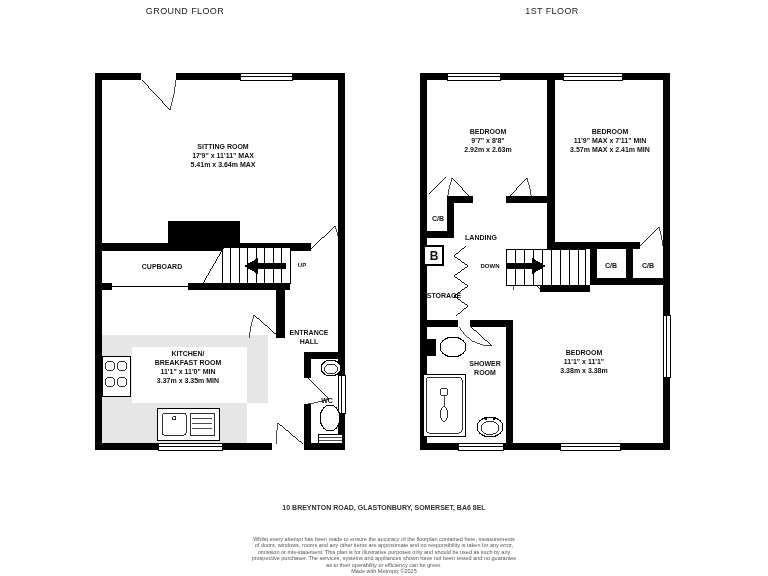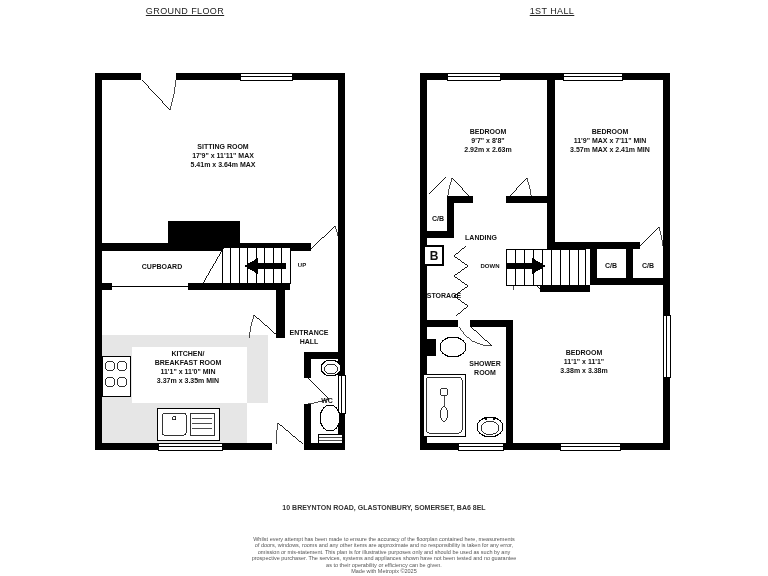--- a/index.html
+++ b/index.html
@@ -9,21 +9,21 @@
   .wall{fill:#000000;}
   .thinline{stroke:#000000;stroke-width:1;fill:none;}
   .doorline{stroke:#000000;stroke-width:0.9;fill:none;}
   .doorarc{stroke:#000000;stroke-width:0.7;fill:none;}
   .winrect{fill:#ffffff;stroke:#000000;stroke-width:1;}
   .fixture{fill:#ffffff;stroke:#000000;stroke-width:1;}
   .fixture-thin{fill:#ffffff;stroke:#000000;stroke-width:0.8;}
   .counter{fill:#e6e6e6;}
   .arrow{fill:#000000;}
   .floor-title{position:absolute;transform:translate(-50%,-50%);font-size:9px;color:#222;
-               letter-spacing:0.4px;white-space:nowrap;text-decoration:underline;}
+               letter-spacing:0.4px;white-space:nowrap;}
   .room-label{position:absolute;transform:translate(-50%,-50%);font-size:7px;font-weight:bold;
               color:#111;text-align:center;white-space:pre-line;line-height:9px;}
   .small-label{position:absolute;transform:translate(-50%,-50%);font-size:6px;font-weight:bold;
                color:#111;white-space:nowrap;}
   .boiler-label{position:absolute;transform:translate(-50%,-50%);font-size:12px;font-weight:bold;color:#111;}
   .address{position:absolute;left:384px;top:507px;transform:translate(-50%,-50%);font-size:7px;
            font-weight:bold;color:#333;white-space:nowrap;}
   .disclaimer{position:absolute;left:384px;top:536px;transform:translateX(-50%);width:620px;
               font-size:5.5px;line-height:6.4px;color:#555;text-align:center;white-space:pre-line;}
   .credit{position:absolute;left:384px;top:568px;transform:translateX(-50%);width:620px;
@@ -261,21 +261,21 @@
       <g>
         <ellipse class="fixture" cx="490" cy="427" rx="13" ry="10"></ellipse>
         <ellipse class="fixture-thin" cx="490" cy="428" rx="9" ry="6.5"></ellipse>
         <circle class="fixture-thin" cx="486" cy="419" r="1"></circle>
         <circle class="fixture-thin" cx="494" cy="419" r="1"></circle>
       </g>
     </g>
   </svg>
 
   <div class="floor-title" style="left:185px;top:11px;">GROUND FLOOR</div>
-  <div class="floor-title" style="left:552px;top:11px;">1ST HALL</div>
+  <div class="floor-title" style="left:552px;top:11px;">1ST FLOOR</div>
 
   <div class="room-label" style="left:223px;top:155px;">SITTING ROOM
 17'9" x 11'11" MAX
 5.41m x 3.64m MAX</div>
   <div class="room-label" style="left:162px;top:266px;">CUPBOARD</div>
   <div class="small-label" style="left:302px;top:265px;">UP</div>
   <div class="room-label" style="left:188px;top:367px;">KITCHEN/
 BREAKFAST ROOM
 11'1" x 11'0" MIN
 3.37m x 3.35m MIN</div>

